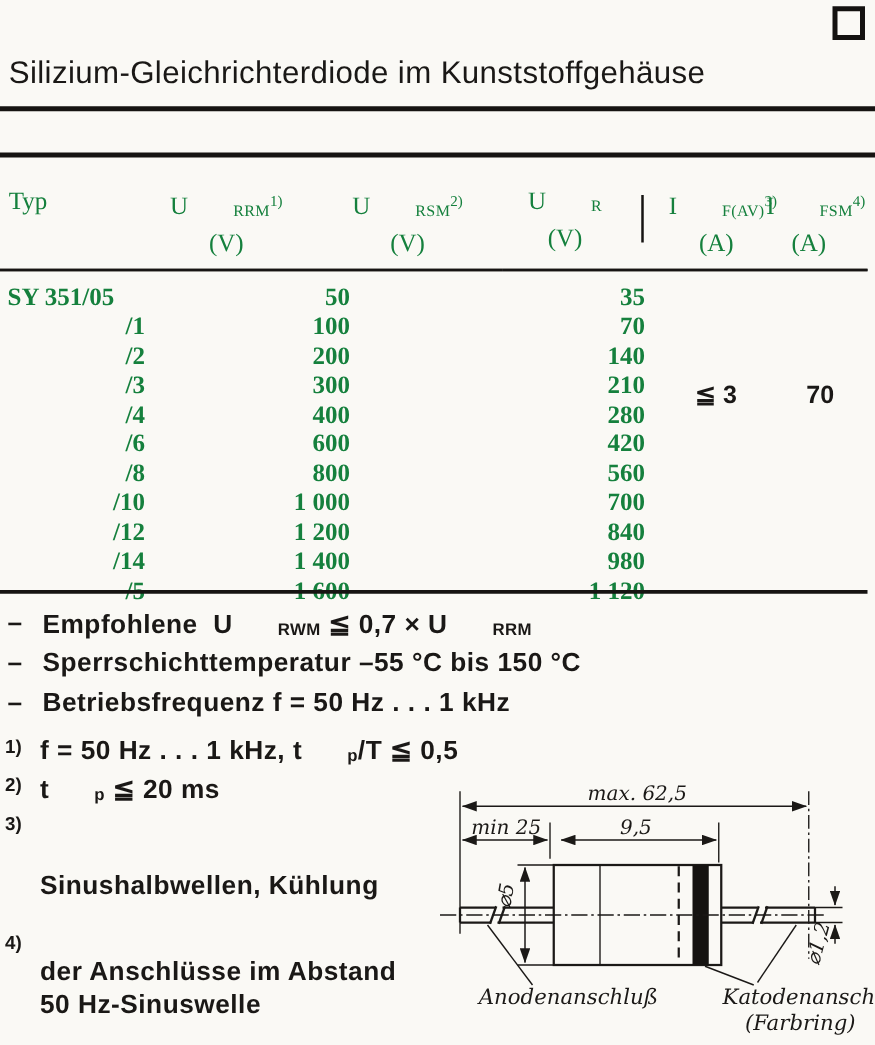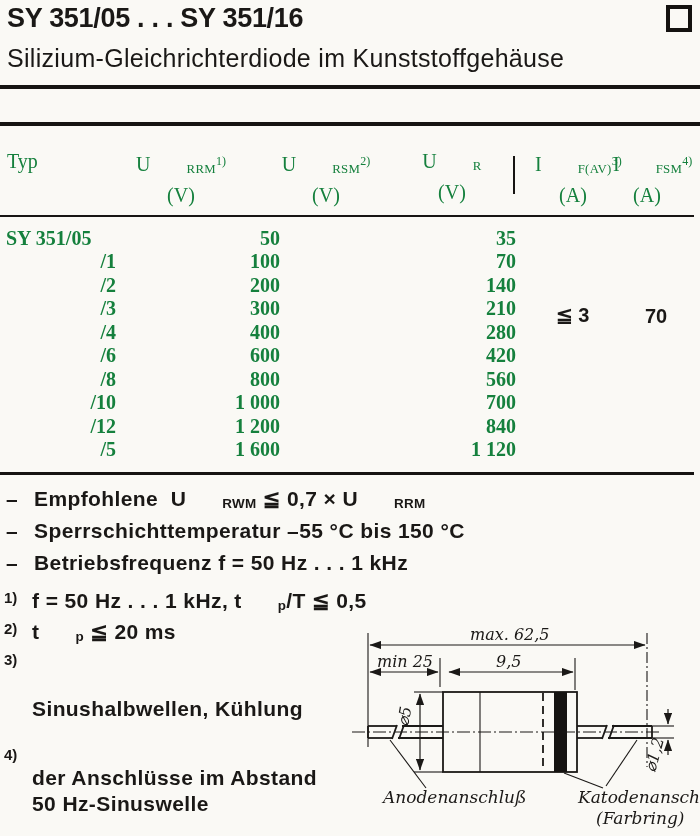--- a/index.html
+++ b/index.html
@@ -85,21 +85,20 @@
     fill:#1b1917; font-size:18px;
   }
   .drawing text.small{font-size:16px;}
   .drawing text.lbl{font-size:17px;}
 </style>
 </head>
 <body>
 
 <div class="page">
 
-  <div class="title">SY 351/05 . . . SY 351/16</div>
   <div class="corner-box"></div>
   <div class="subtitle">Silizium-Gleichrichterdiode im Kunststoffgehäuse</div>
   <div class="rule rule-a"></div>
   <div class="rule rule-b"></div>
 
   <table class="spec">
     <colgroup>
         <col class="c1">
         <col class="c2">
         <col class="c3">
@@ -199,20 +198,28 @@
       </tr>
       <tr>
         <td class="t-typ">/12</td>
         <td class="t-urrm">1 200</td>
         <td></td>
         <td class="t-ur">840</td>
           <td></td>
           <td></td>
       </tr>
       <tr>
+        <td class="t-typ">/14</td>
+        <td class="t-urrm">1 400</td>
+        <td></td>
+        <td class="t-ur">980</td>
+          <td></td>
+          <td></td>
+      </tr>
+      <tr>
         <td class="t-typ">/5</td>
         <td class="t-urrm">1 600</td>
         <td></td>
         <td class="t-ur">1 120</td>
           <td></td>
           <td></td>
       </tr>
     </tbody>
   </table>
   <div class="vtick"></div>

